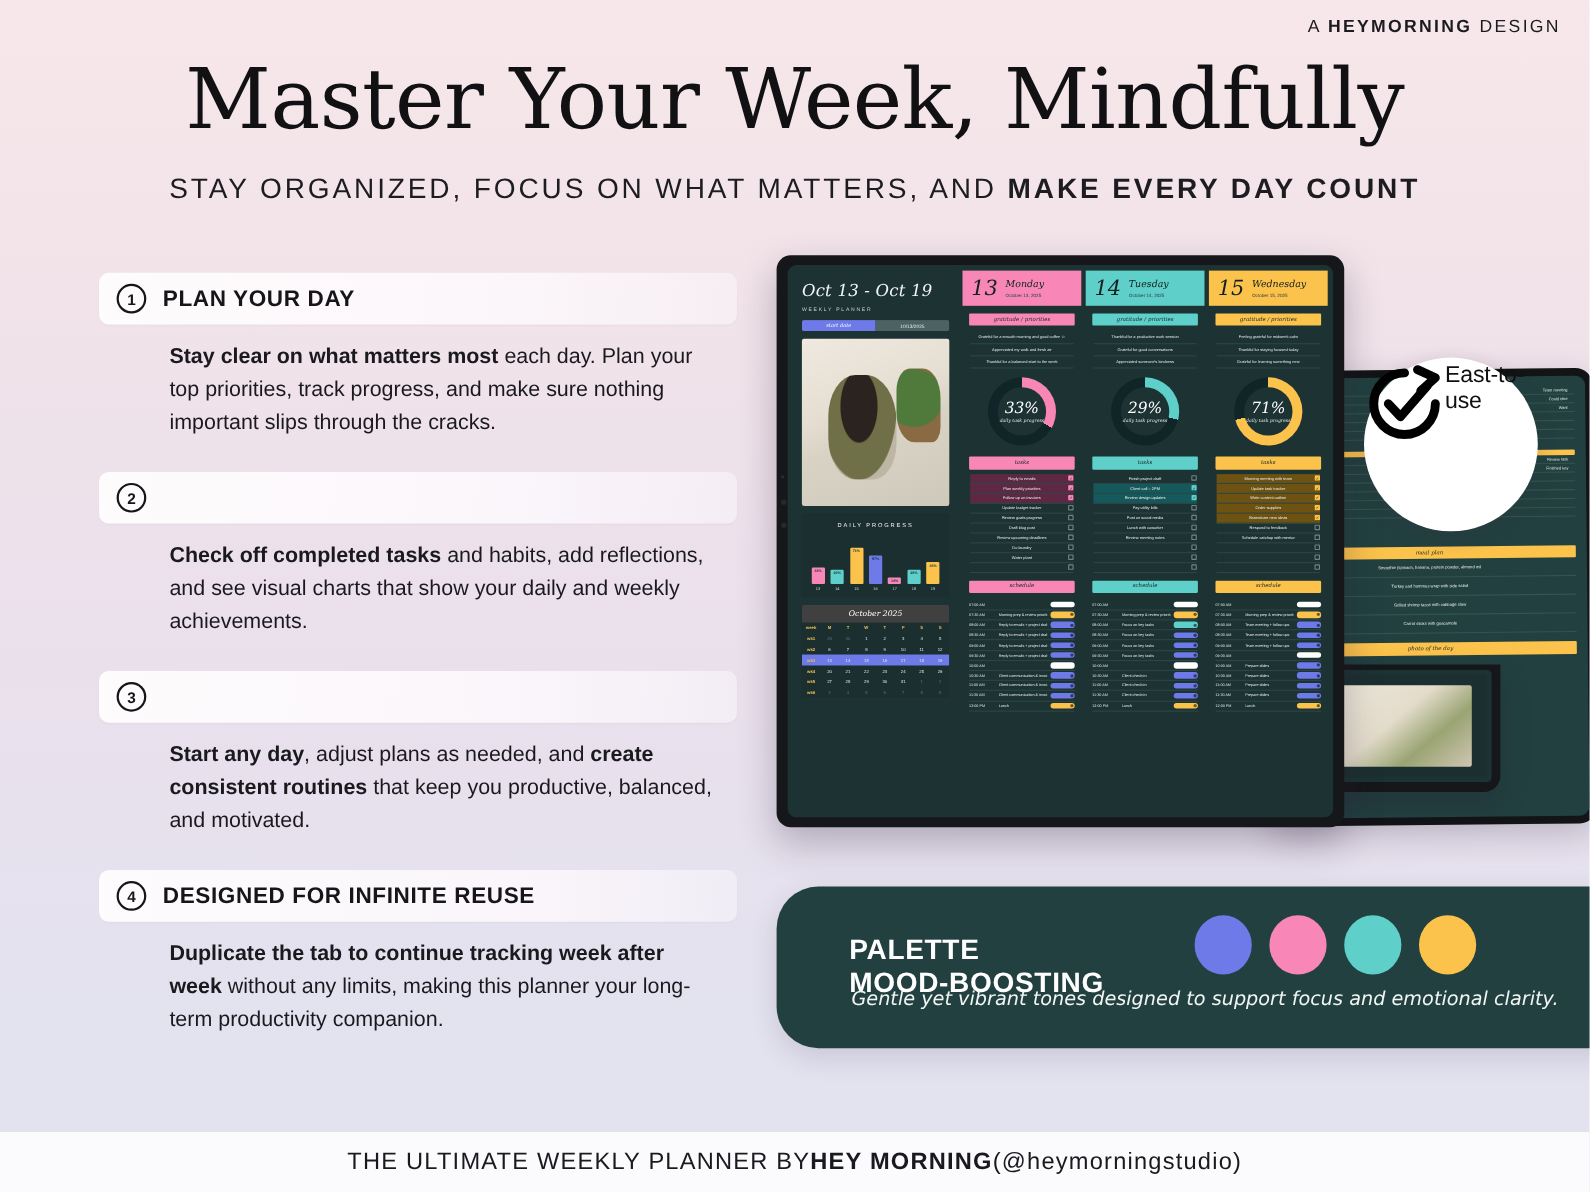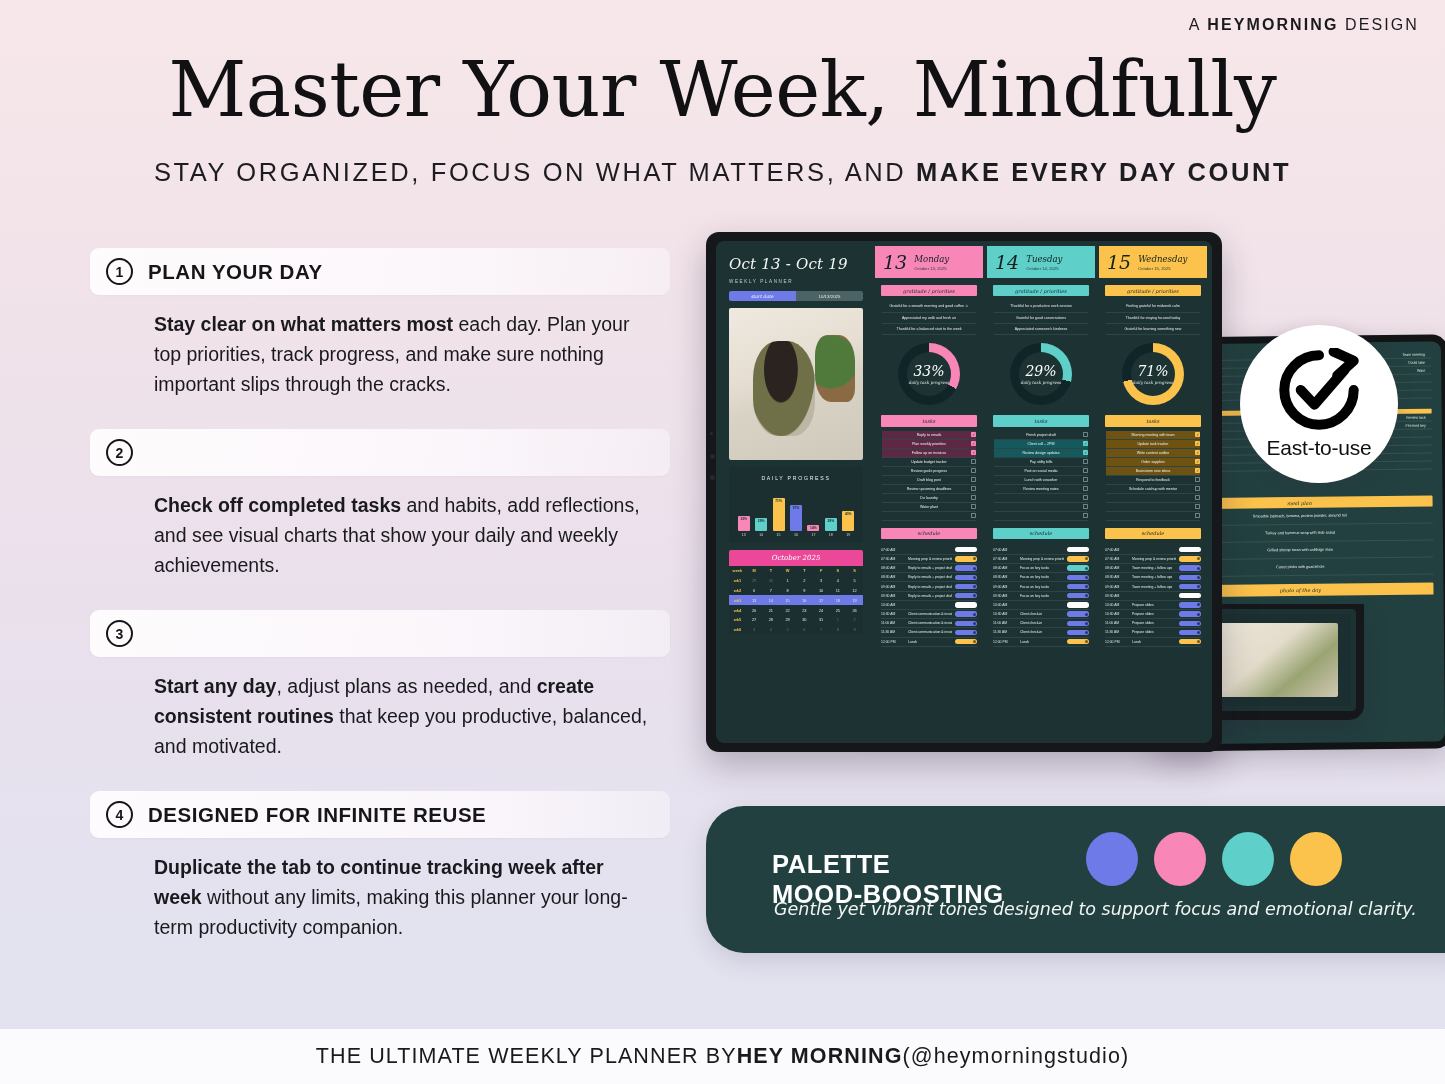--- a/index.html
+++ b/index.html
@@ -124,21 +124,21 @@
   }
   .progress-box { margin-top: 7px; background: #1b2f30; border-radius: 2px; padding: 8px 6px 6px; }
   .progress-title { text-align: center; font-size: 5.2px; letter-spacing: 1.7px; color: #eef3f2; }
   .bars { display: flex; align-items: flex-end; justify-content: space-around; height: 50px; margin-top: 6px; }
   .bar-wrap { width: 12px; display: flex; flex-direction: column; align-items: center; justify-content: flex-end; height: 100%; }
   .bar { width: 12px; border-radius: 1px; position: relative; }
   .bar span { position: absolute; top: 1px; left: 0; width: 100%; text-align: center; font-size: 3.3px; color: #17303a; font-weight: 700; }
   .bar-x { font-size: 3.6px; color: #cfdad8; margin-top: 2px; }
   .cal { margin-top: 7px; background: #1b2f30; border-radius: 2px; overflow: hidden; }
   .cal-head {
-    background: #ec4899; color: #fff; text-align: center; padding: 4px 0;
+    background: #404040; color: #fff; text-align: center; padding: 4px 0;
     font-family: "DejaVu Serif", "Liberation Serif", serif; font-style: italic; font-size: 7px;
   }
   .cal-row { display: flex; }
   .cal-row > div { flex: 1; text-align: center; font-size: 3.9px; padding: 2.4px 0; color: #dfe8e6; }
   .cal-row > div.wk { color: #f2c14e; font-weight: 700; }
   .cal-dow > div { color: #f2c14e; font-weight: 700; font-size: 3.9px; }
   .cal-row.sel { background: #6d7ae8; }
   .cal-row .dim { color: #5b7374; }
 
   
@@ -175,21 +175,21 @@
 
   
   .bt-line { height: 8px; border-bottom: .5px solid #35534f; display: flex; align-items: center; justify-content: flex-end; padding-right: 6px; }
   .bt-line span { font-size: 3.6px; color: #dfeae6; }
   .meal-row { text-align: center; font-size: 3.8px; color: #e8f0ec; padding: 6px 0; border-bottom: .5px solid #35534f; }
 
   
   .badge {
     position: absolute; left: 1240px; top: 325px; width: 158px; height: 158px;
     background: #fff; border-radius: 50%;
-    display: flex; flex-direction: column; align-items: center; justify-content: center;
+    display: flex; align-items: flex-start; justify-content: center;
     box-shadow: 0 5px 18px rgba(60,40,70,0.18);
   }
   .badge-txt { font-size: 21px; font-weight: 400; color: #101012; margin-top: 4px; letter-spacing: -0.2px; }
 
   
   .palette {
     position: absolute; left: 706px; top: 806px; width: 760px; height: 147px;
     background: #21403f; border-radius: 38px 0 0 38px;
     display: flex; align-items: center; padding: 0 0 0 66px;
     box-shadow: 0 8px 24px rgba(60,40,70,0.14);

